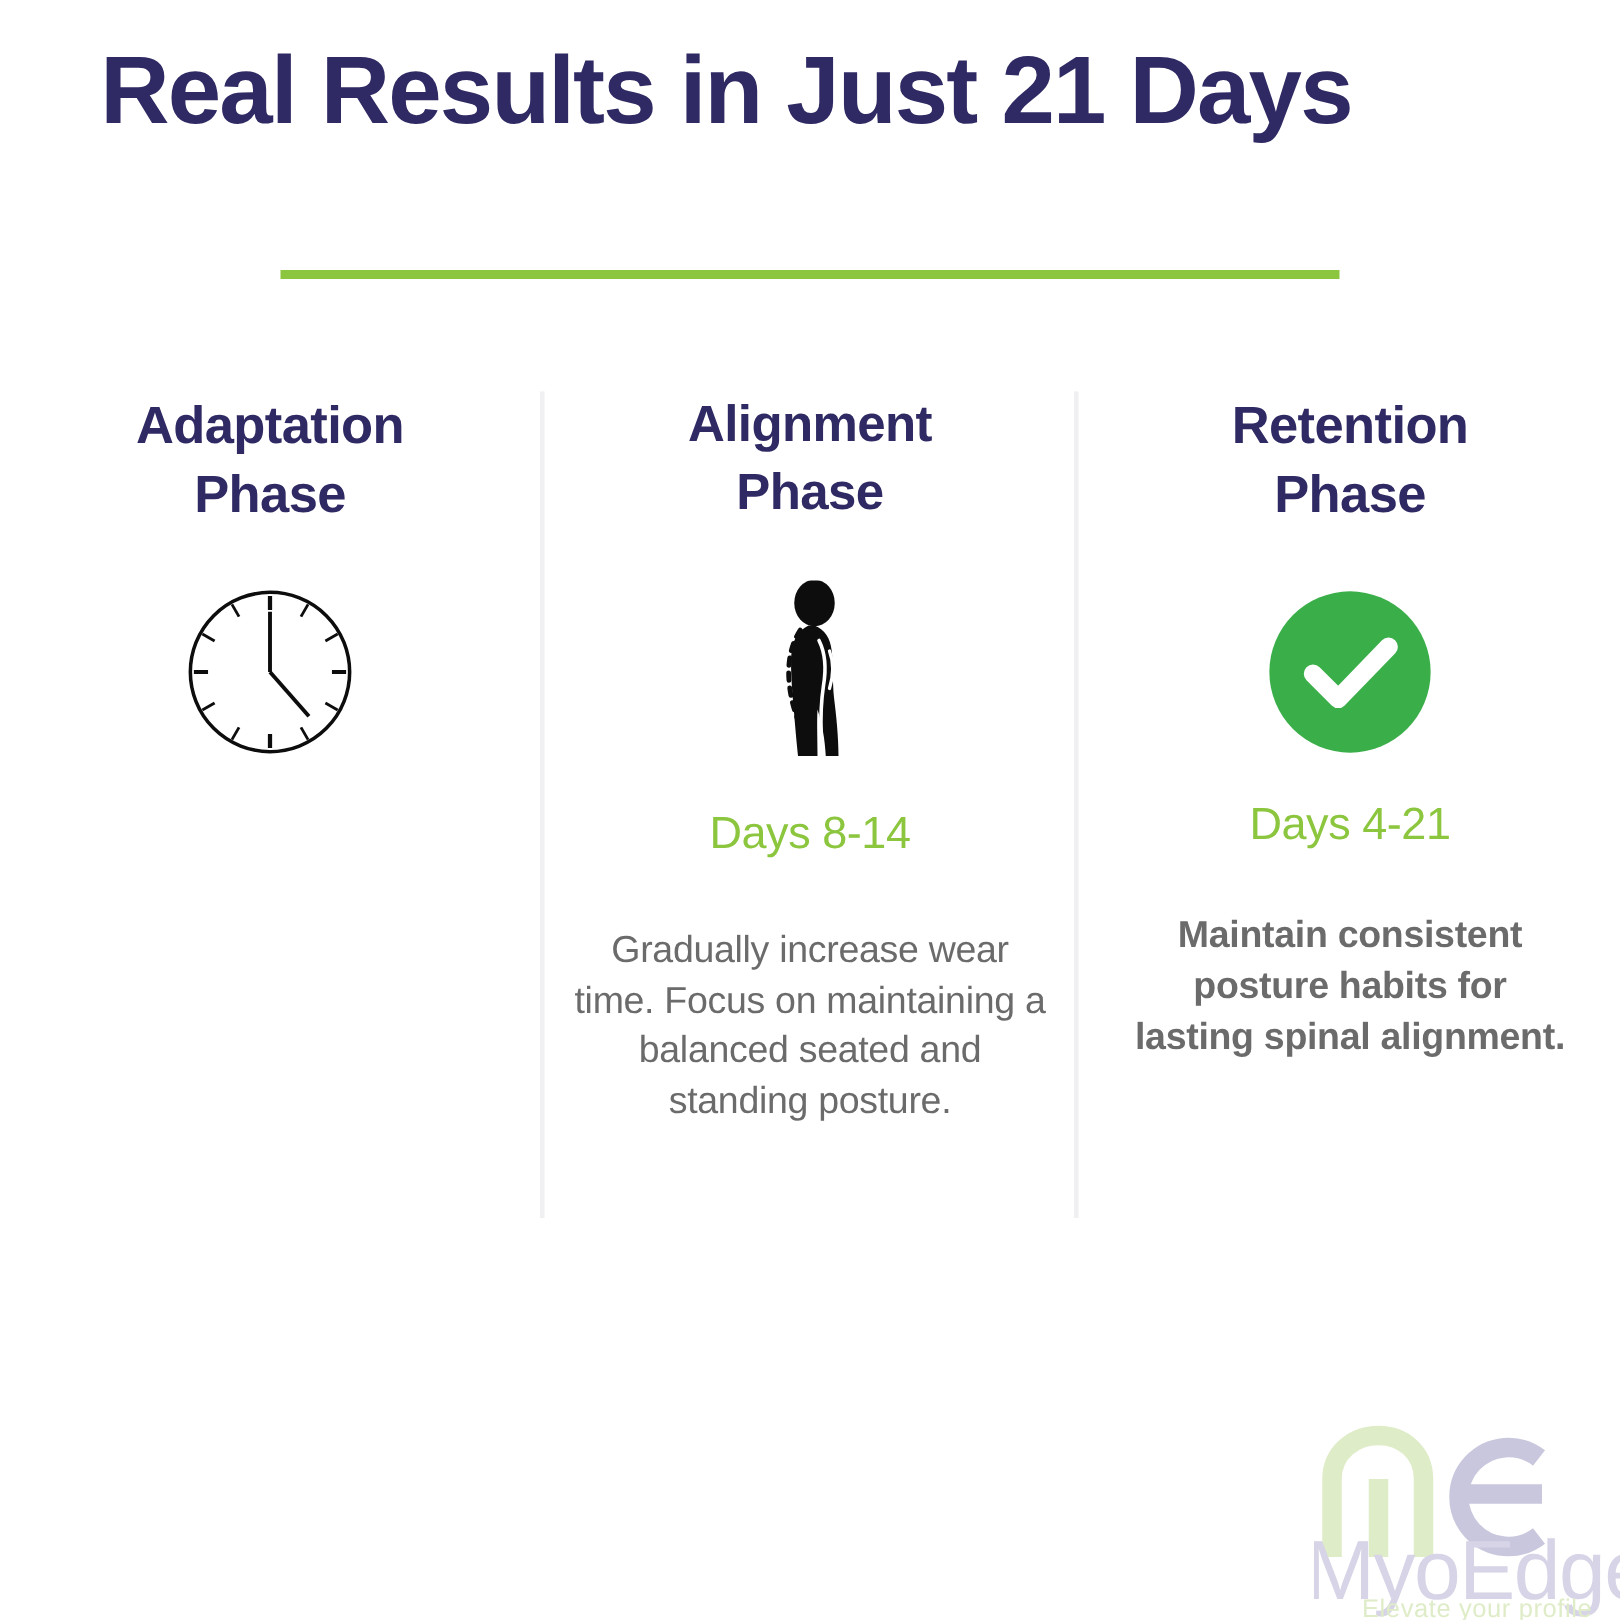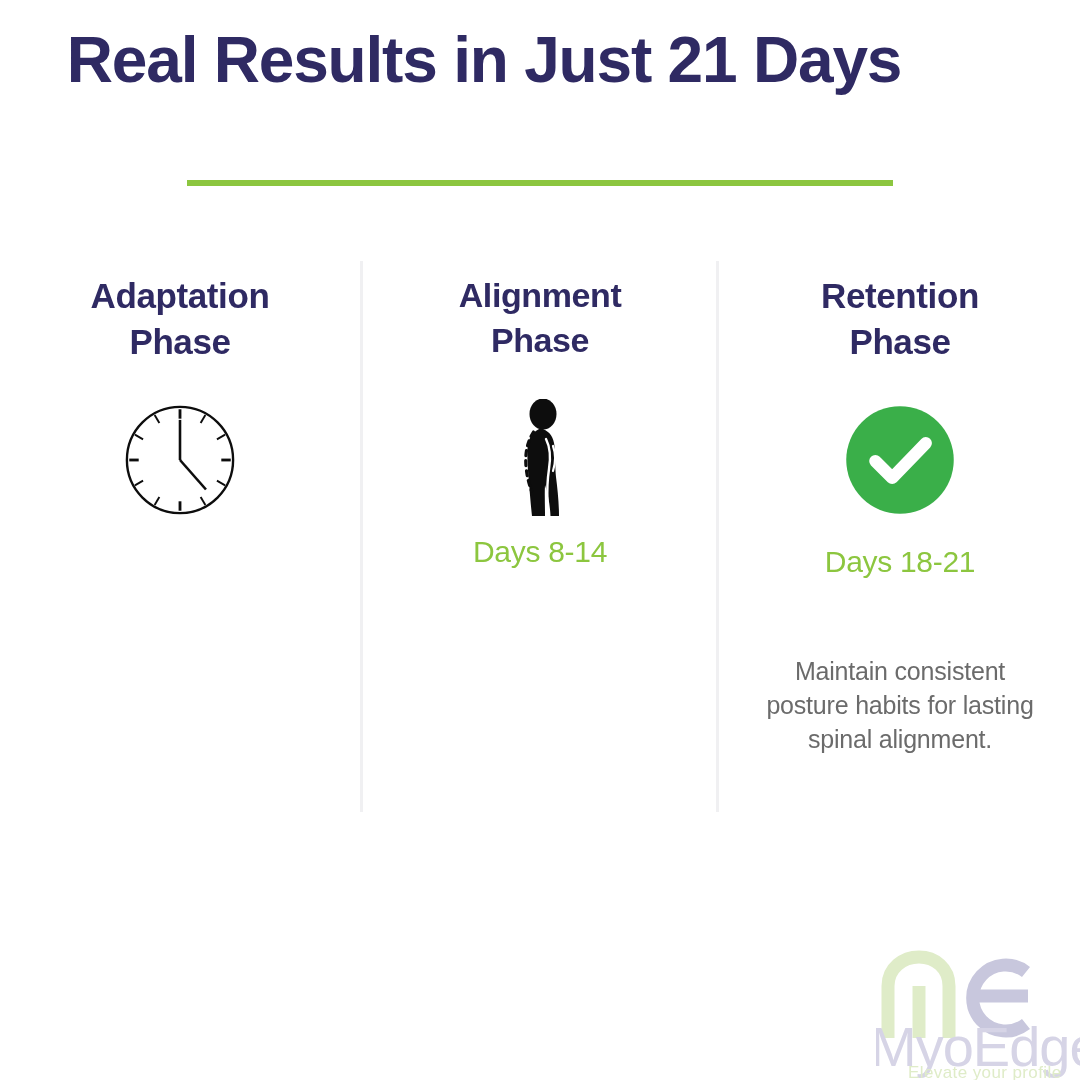--- a/index.html
+++ b/index.html
@@ -71,21 +71,21 @@
 
   .col {
     width: 360px;
     box-sizing: border-box;
     padding: 0 22px;
     text-align: center;
   }
   .col-2 { padding-top: 0px; text-align: center; }
 
   .phase-title {
-    margin: 12px;
+    margin: 0;
     font-size: 35px;
     font-weight: 700;
     color: #2f2a63;
     line-height: 1.32;
     letter-spacing: -0.4px;
     white-space: pre-line;
   }
   .col-2 .phase-title { font-size: 34px; }
 
   .icon-wrap {
@@ -99,33 +99,33 @@
   .col-3 .icon-wrap { margin-top: 20px; }
 
   .days {
     margin: 0;
     font-size: 30px;
     font-weight: 400;
     color: #8cc63f;
     letter-spacing: -0.3px;
   }
   .col-1 .days { margin-top: 10px; }
-  .col-2 .days { margin-top: 0; }
+  .col-2 .days { margin-top: 16px; }
   .col-3 .days { margin-top: 10px; }
 
   .desc {
     margin: 0;
     font-size: 25px;
     line-height: 1.35;
     color: #6b6b6b;
     letter-spacing: -0.2px;
   }
   .col-1 .desc { margin-top: 44px; }
   .col-2 .desc { margin-top: 44px; }
-  .col-3 .desc { margin-top: 76px; padding: 0 12px; }
+  .col-3 .desc { margin-top: 40px; padding: 0 12px; font-weight: bold; }
 
   
   .logo {
     position: absolute;
     left: 876px;
     top: 938px;
     width: 230px;
     height: 142px;
   }
 </style>
@@ -190,32 +190,33 @@
                  C46 68 46.5 56 45.5 47
                  C44.5 38 41 33 34 30 Z" fill="#0d0d0d"></path>
 
         <path d="M37 40 C41 48 42 58 40 70 C38.5 80 38 92 38.5 103" fill="none" stroke="#ffffff" stroke-width="2.4" stroke-linecap="round"></path>
         <path d="M44 47 C47 55 46.5 64 44 72" fill="none" stroke="#ffffff" stroke-width="2.2" stroke-linecap="round"></path>
 
         <path d="M24.5 33 C18 43 16 55 17 67 C17.8 77 20 85 22.5 92" fill="none" stroke="#0d0d0d" stroke-width="3.2" stroke-linecap="round" stroke-dasharray="5 5"></path>
       </svg>
     </div>
     <p class="days">Days 8-14</p>
+    <p class="desc">Gradually increase wear time. Focus on maintaining a balanced seated and standing posture.</p>
   </div>
 
   <div class="col col-3">
     <h2 class="phase-title">Retention
 Phase</h2>
     <div class="icon-wrap">
       <svg width="112" height="112" viewBox="0 0 100 100" aria-hidden="true">
         <circle cx="50" cy="50" r="48" fill="#3aaf49"></circle>
         <path d="M28 51 L43 66 L73 35" fill="none" stroke="#ffffff" stroke-width="11" stroke-linecap="round" stroke-linejoin="round"></path>
       </svg>
     </div>
-    <p class="days">Days 18-21</p>
+    <p class="days">Days 4-21</p>
     <p class="desc">Maintain consistent posture habits for lasting spinal alignment.</p>
   </div>
 
 </div>
 
 <div class="logo">
   <svg width="230" height="142" viewBox="0 0 230 142" aria-hidden="true">
 
     <g>
       <path d="M12 100 L12 48 C12 30 27 19 43 19 C59 19 73 30 73 48 L73 100" fill="none" stroke="#dfecc8" stroke-width="13" stroke-linecap="butt"></path>

